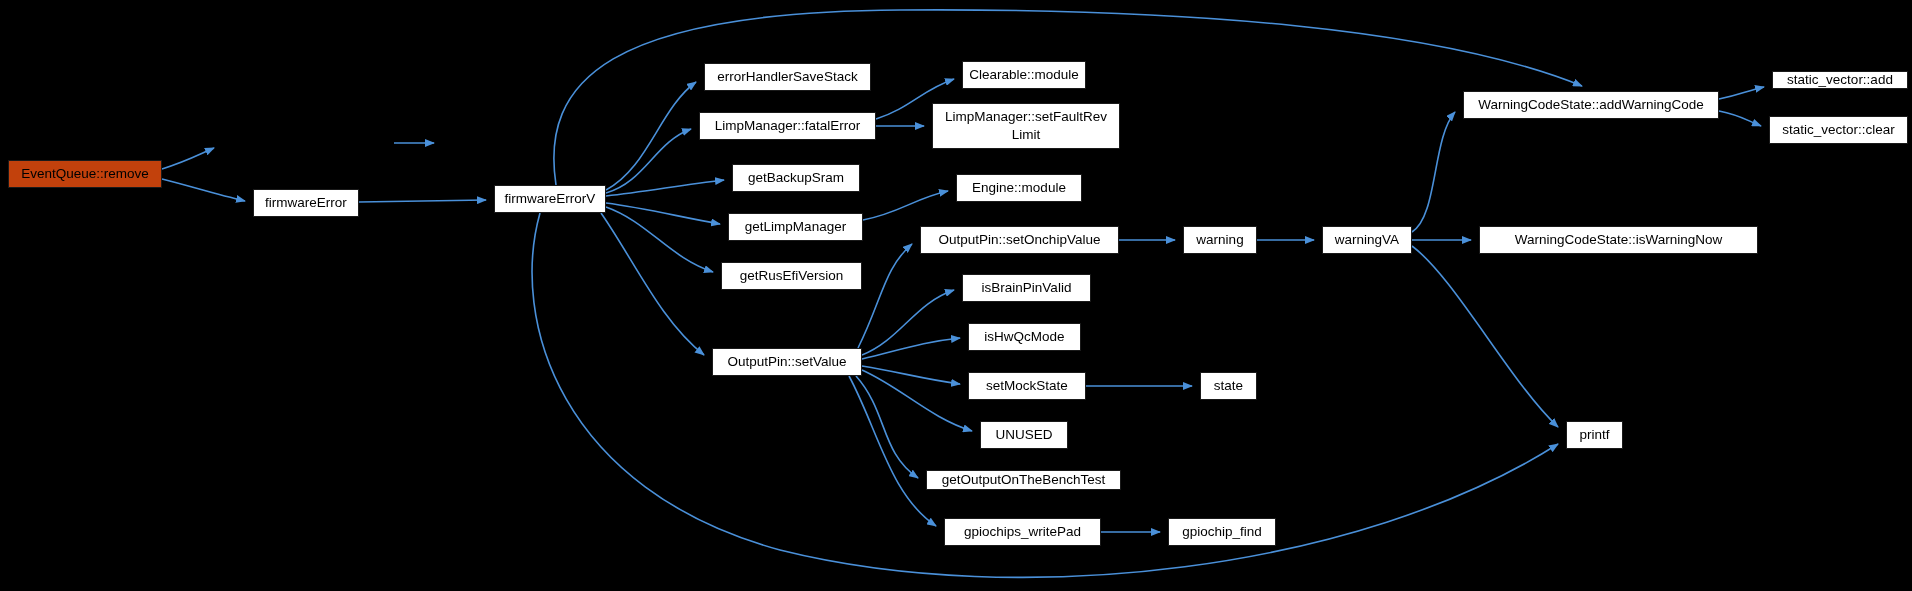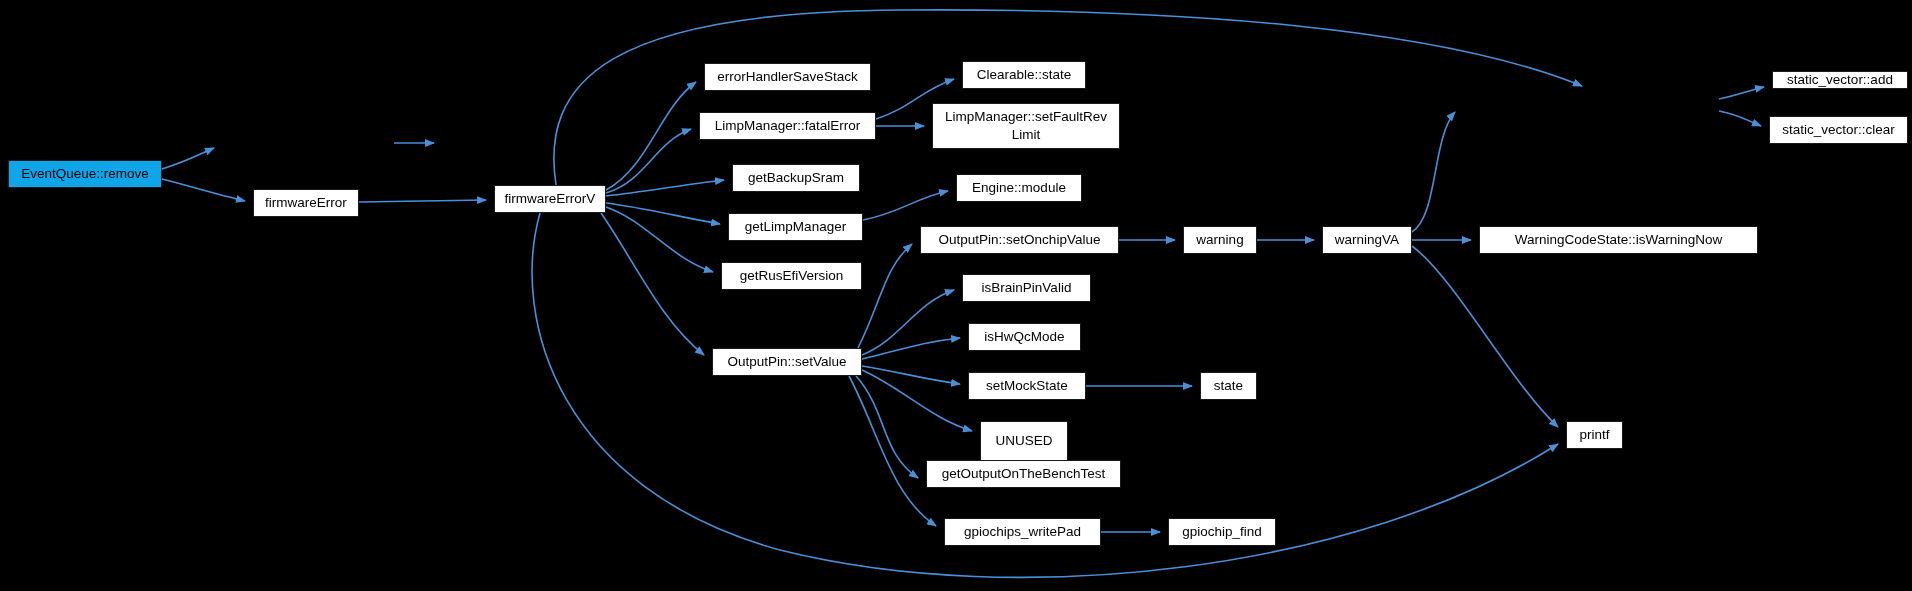--- a/index.html
+++ b/index.html
@@ -9,21 +9,21 @@
   }
   .edges-svg{position:absolute;left:0;top:0;width:1912px;height:591px;}
   .edges-group{stroke:#4a90d9;}
   .edge{fill:none;}
   .node{
     position:absolute;box-sizing:border-box;
     display:flex;align-items:center;justify-content:center;text-align:center;
     background:#ffffff;border:1px solid #1a1a1a;color:#000000;
     font-size:13.5px;line-height:1.3;padding:0 3px;cursor:pointer;
   }
-  .node.hl{background:#0ea5e9;cursor:default;}
+  .node.hl{background:#c2410c;cursor:default;}
 </style>
 </head>
 <body>
 
 <div class="canvas">
 
   <svg class="edges-svg" viewBox="0 0 1912 591">
     <defs>
       <marker id="arrow" viewBox="0 0 10 8" markerWidth="10" markerHeight="8" refX="9" refY="4" orient="auto" markerUnits="userSpaceOnUse">
         <path d="M0,0 L10,4 L0,8 Z" fill="#4a90d9"></path>
@@ -62,36 +62,37 @@
       <path class="edge" marker-end="url(#arrow)" d="M 1086 386 L 1192 386"></path>
       <path class="edge" marker-end="url(#arrow)" d="M 1101 532 L 1160 532"></path>
     </g>
   </svg>
 
   <div class="node hl" style="left:8px;top:160px;width:154px;height:28px">EventQueue::remove</div>
   <div class="node" style="left:253px;top:189px;width:106px;height:28px">firmwareError</div>
   <div class="node" style="left:494px;top:185px;width:112px;height:28px">firmwareErrorV</div>
   <div class="node" style="left:699px;top:112px;width:177px;height:28px">LimpManager::fatalError</div>
   <div class="node" style="left:704px;top:63px;width:167px;height:28px">errorHandlerSaveStack</div>
-  <div class="node" style="left:962px;top:61px;width:124px;height:28px">Clearable::state</div>
+  <div class="node" style="left:962px;top:61px;width:124px;height:28px">Clearable::module</div>
   <div class="node" style="left:932px;top:103px;width:188px;height:46px">LimpManager::setFaultRev Limit</div>
   <div class="node" style="left:732px;top:164px;width:128px;height:28px">getBackupSram</div>
   <div class="node" style="left:728px;top:213px;width:135px;height:28px">getLimpManager</div>
   <div class="node" style="left:956px;top:174px;width:126px;height:28px">Engine::module</div>
   <div class="node" style="left:721px;top:262px;width:141px;height:28px">getRusEfiVersion</div>
   <div class="node" style="left:920px;top:226px;width:199px;height:28px">OutputPin::setOnchipValue</div>
   <div class="node" style="left:1183px;top:226px;width:74px;height:28px">warning</div>
   <div class="node" style="left:1322px;top:226px;width:90px;height:28px">warningVA</div>
+  <div class="node" style="left:1463px;top:91px;width:256px;height:28px">WarningCodeState::addWarningCode</div>
   <div class="node" style="left:1772px;top:71px;width:136px;height:18px">static_vector::add</div>
   <div class="node" style="left:1769px;top:116px;width:139px;height:28px">static_vector::clear</div>
   <div class="node" style="left:1479px;top:226px;width:279px;height:28px">WarningCodeState::isWarningNow</div>
   <div class="node" style="left:962px;top:274px;width:129px;height:28px">isBrainPinValid</div>
   <div class="node" style="left:968px;top:323px;width:113px;height:28px">isHwQcMode</div>
   <div class="node" style="left:712px;top:348px;width:150px;height:28px">OutputPin::setValue</div>
   <div class="node" style="left:968px;top:372px;width:118px;height:28px">setMockState</div>
   <div class="node" style="left:1200px;top:372px;width:57px;height:28px">state</div>
-  <div class="node" style="left:980px;top:421px;width:88px;height:40px">UNUSED</div>
-  <div class="node" style="left:926px;top:460px;width:195px;height:28px">getOutputOnTheBenchTest</div>
+  <div class="node" style="left:980px;top:421px;width:88px;height:28px">UNUSED</div>
+  <div class="node" style="left:926px;top:470px;width:195px;height:20px">getOutputOnTheBenchTest</div>
   <div class="node" style="left:944px;top:518px;width:157px;height:28px">gpiochips_writePad</div>
   <div class="node" style="left:1168px;top:518px;width:108px;height:28px">gpiochip_find</div>
   <div class="node" style="left:1566px;top:421px;width:57px;height:28px">printf</div>
 
 </div>
 
 </body></html>

